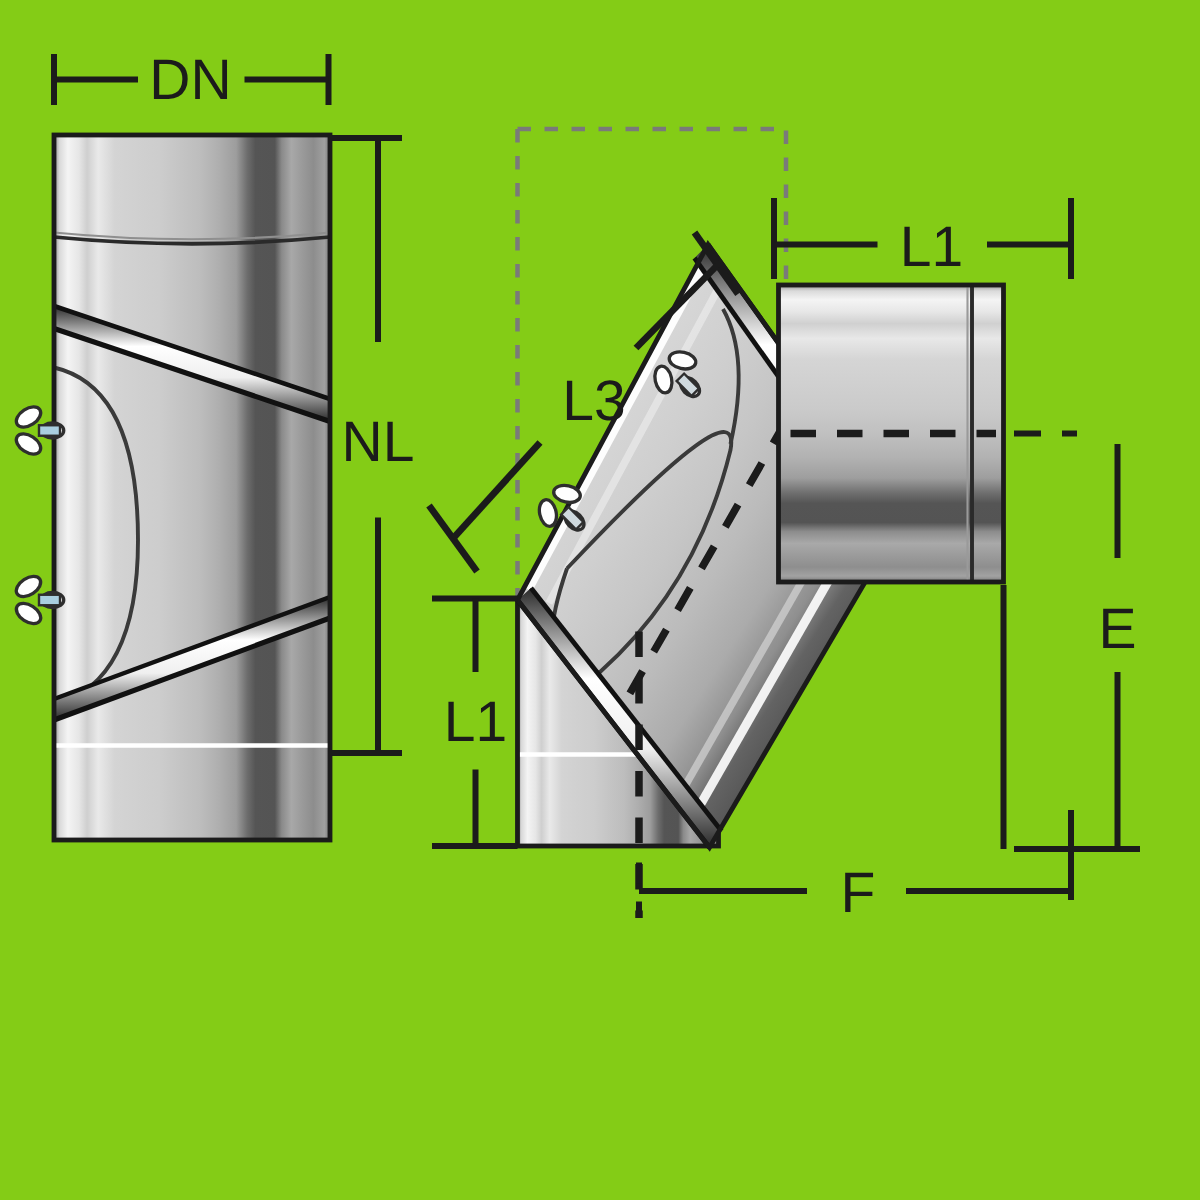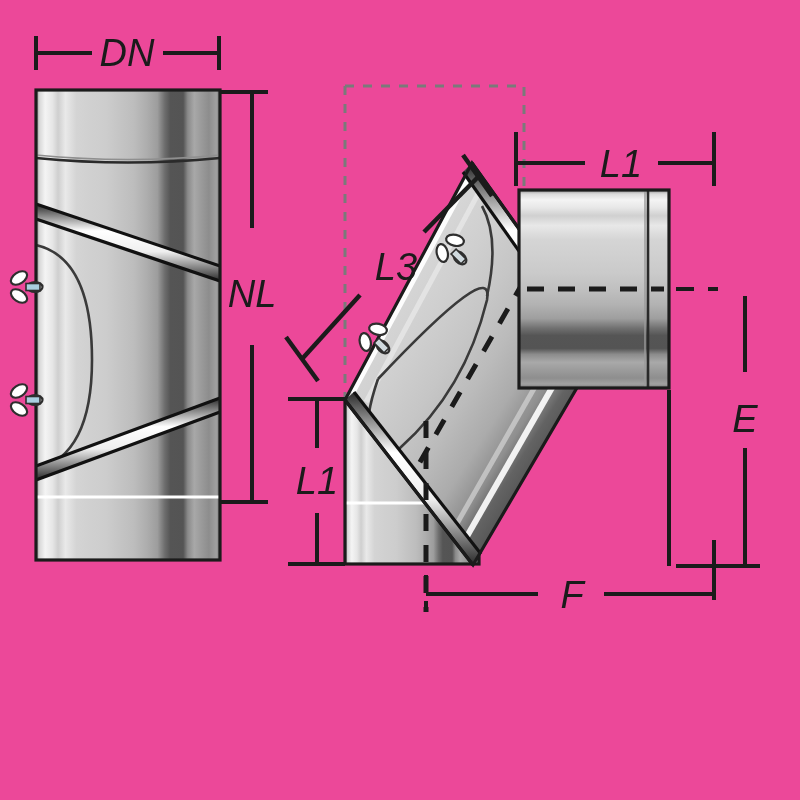--- a/index.html
+++ b/index.html
@@ -1,17 +1,17 @@
 <!DOCTYPE html>
 <html><head>
 <meta charset="utf-8">
 <style>
   html,body{margin:0;padding:0;background:#ffffff;}
   body{width:800px;height:800px;overflow:hidden;font-family:"Liberation Sans",sans-serif;}
-  #stage{position:relative;width:800px;height:800px;background:#ec4899;font-style:italic;}
+  #stage{position:relative;width:800px;height:800px;background:#84cc16;}
   svg#drawing{position:absolute;left:0;top:0;width:800px;height:800px;display:block;}
   .legend{position:absolute;left:0;top:626px;width:800px;height:174px;}
   text.dimlabel{font-family:"Liberation Sans",sans-serif;font-size:38px;fill:#1b1b1b;}
 </style>
 </head>
 <body>
 
 <div id="stage">
 
 <svg id="drawing" viewBox="0 0 800 800">

